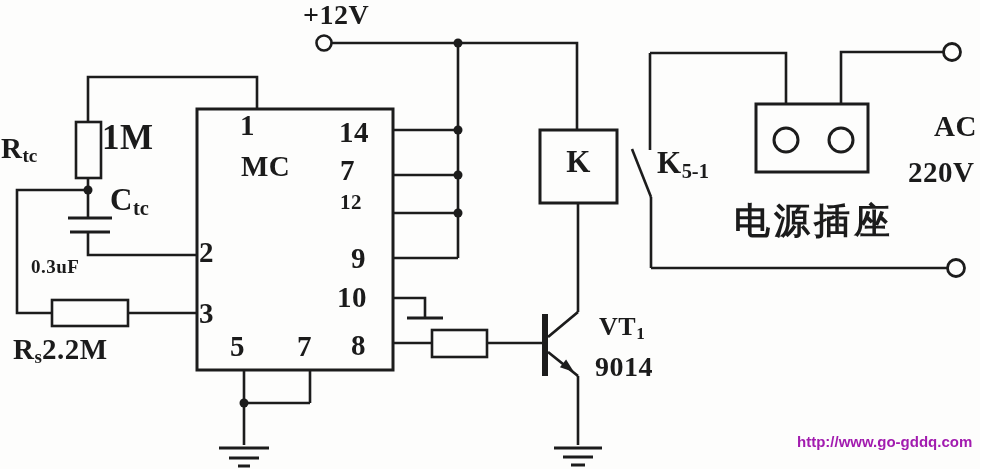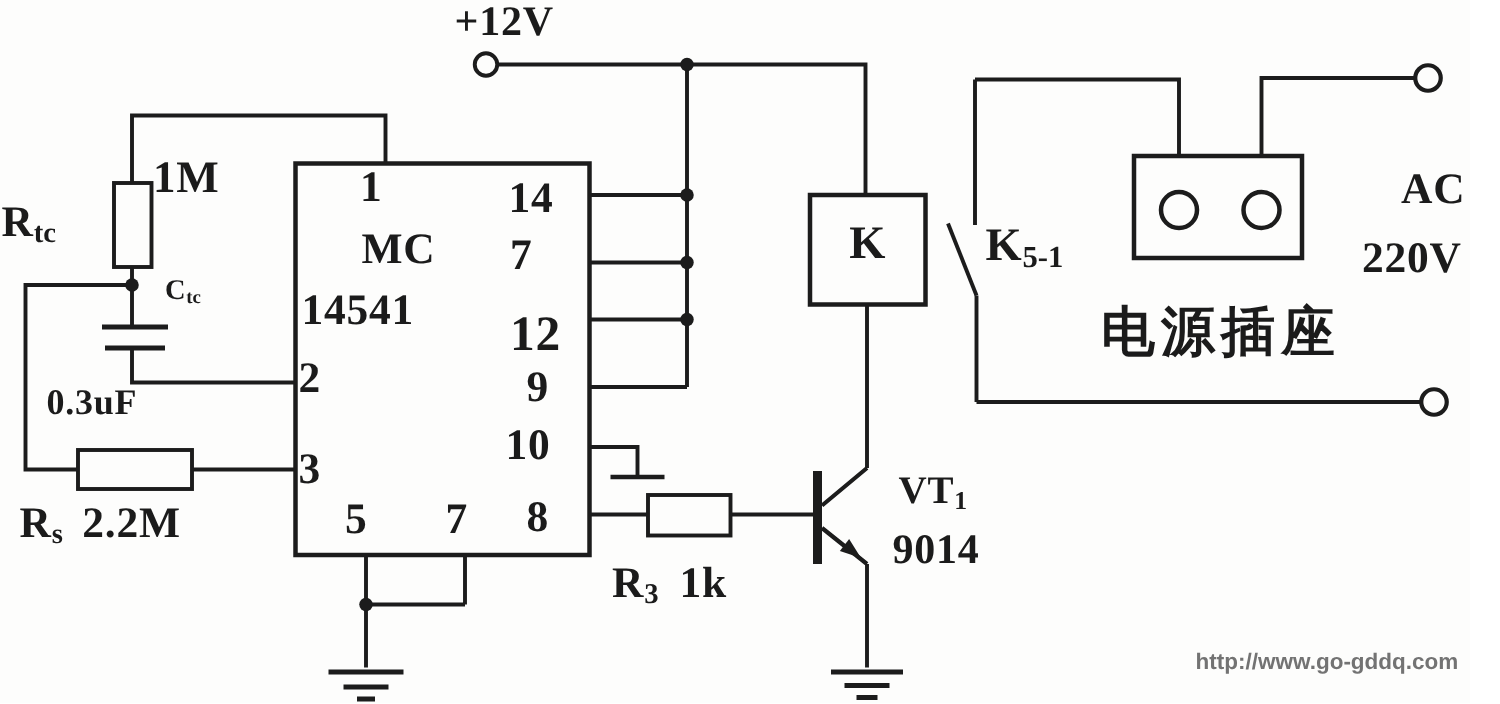--- a/index.html
+++ b/index.html
@@ -85,50 +85,48 @@
       <path d="M219 448 H269 M229 458 H259 M238 466 H250"></path>
     </g>
     <g stroke="#1c1c1c" stroke-width="3.2">
       <path d="M554 448 H602 M563 457 H593 M571 465 H585"></path>
     </g>
   </svg>
 
   <span class="lbl" style="left:303px;top:1px;font-size:28px">+12V</span>
 
   <span class="lbl" style="left:1px;top:134px;font-size:29px"><span>R</span><span class="sub">tc</span></span>
-  <span class="lbl" style="left:102px;top:104px;font-size:30px">1M</span>
+  <span class="lbl" style="left:102px;top:120px;font-size:35px">1M</span>
 
-  <span class="lbl" style="left:110px;top:184px;font-size:19px"><span>C</span><span class="sub">tc</span></span>
-  <span class="lbl" style="left:31px;top:257px;font-size:24px">0.3uF</span>
+  <span class="lbl" style="left:110px;top:184px;font-size:31px"><span>C</span><span class="sub">tc</span></span>
+  <span class="lbl" style="left:31px;top:257px;font-size:19px">0.3uF</span>
 
-  <span class="lbl" style="left:13px;top:335px;font-size:29px"><span>R</span><span class="sub">s</span><span style="margin-left:13px">2.2M</span></span>
+  <span class="lbl" style="left:13px;top:335px;font-size:29px"><span>R</span><span class="sub">s</span><span style="">2.2M</span></span>
 
   <span class="lbl" style="left:240px;top:111px;font-size:29px">1</span>
   <span class="lbl" style="left:241px;top:152px;font-size:29px">MC</span>
-  <span class="lbl" style="left:201px;top:193px;font-size:29px">14541</span>
   <span class="lbl" style="left:339px;top:118px;font-size:29px">14</span>
   <span class="lbl" style="left:340px;top:156px;font-size:29px">7</span>
-  <span class="lbl" style="left:340px;top:207px;font-size:33px">12</span>
+  <span class="lbl" style="left:340px;top:192px;font-size:21px">12</span>
   <span class="lbl" style="left:199px;top:238px;font-size:29px">2</span>
   <span class="lbl" style="left:351px;top:244px;font-size:29px">9</span>
   <span class="lbl" style="left:337px;top:283px;font-size:29px">10</span>
   <span class="lbl" style="left:199px;top:299px;font-size:29px">3</span>
   <span class="lbl" style="left:230px;top:332px;font-size:29px">5</span>
   <span class="lbl" style="left:297px;top:332px;font-size:29px">7</span>
   <span class="lbl" style="left:351px;top:331px;font-size:29px">8</span>
 
-  <span class="lbl" style="left:408px;top:375px;font-size:29px"><span>R</span><span class="sub">3</span><span style="margin-left:14px">1k</span></span>
 
   <span class="lbl" style="left:599px;top:314px;font-size:26px"><span>VT</span><span class="sub">1</span></span>
   <span class="lbl" style="left:595px;top:353px;font-size:28px">9014</span>
 
   <span class="lbl" style="left:540px;top:146px;width:77px;text-align:center;font-size:31px">K</span>
 
   <span class="lbl" style="left:657px;top:147px;font-size:31px"><span>K</span><span class="sub">5-1</span></span>
 
   <span class="lbl" style="left:734px;top:203px;font-size:36px;letter-spacing:4px">电源插座</span>
 
   <span class="lbl" style="left:934px;top:112px;font-size:29px">AC</span>
   <span class="lbl" style="left:908px;top:158px;font-size:29px">220V</span>
 
-  <span class="lbl wm-link" style="left:797px;top:434px;font-size:15px;color:#737373;letter-spacing:0">http://www.go-gddq.com</span>
+  <span class="lbl wm-link" style="left:797px;top:434px;font-size:15px;color:#a21caf;letter-spacing:0">http://www.go-gddq.com</span>
 
 </div>
 
 </body></html>

